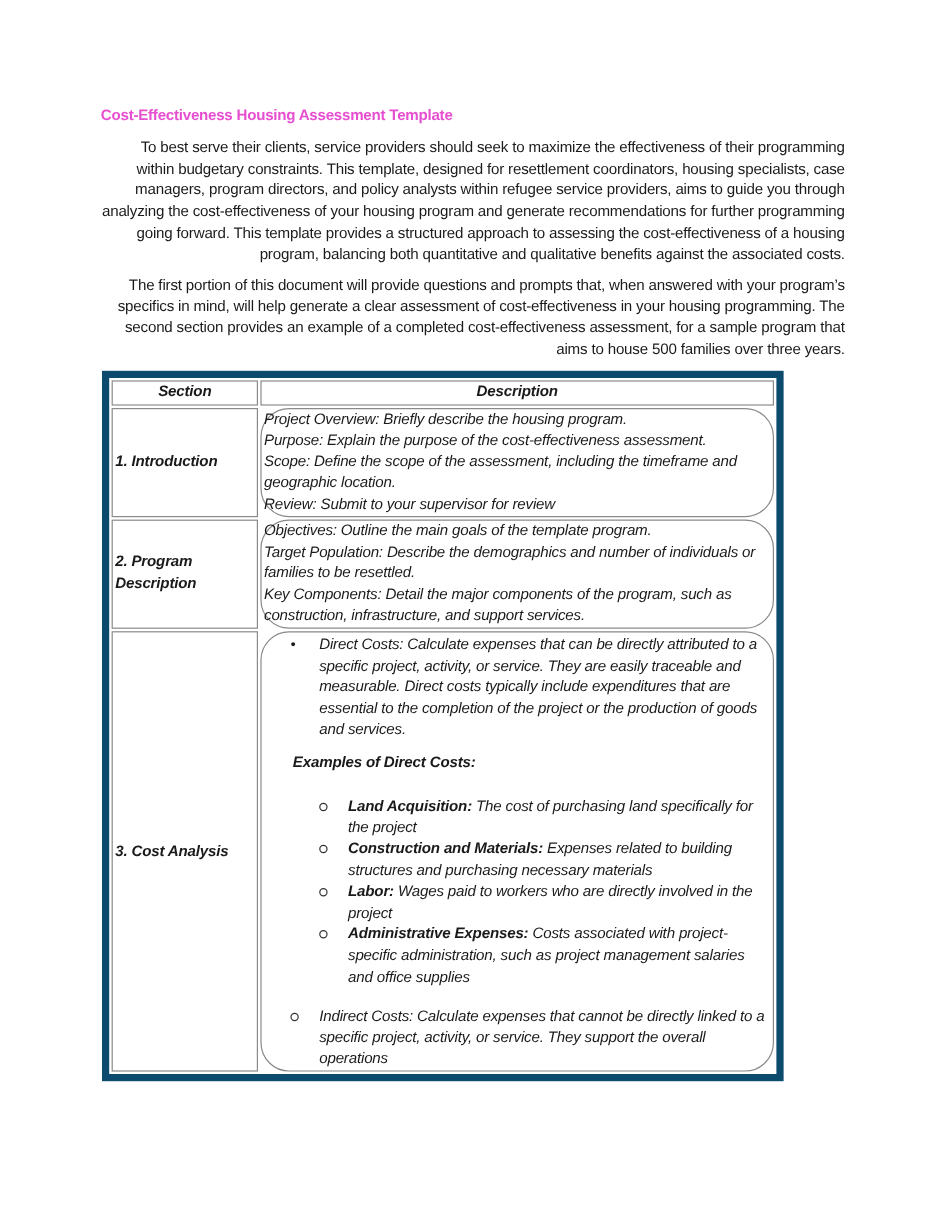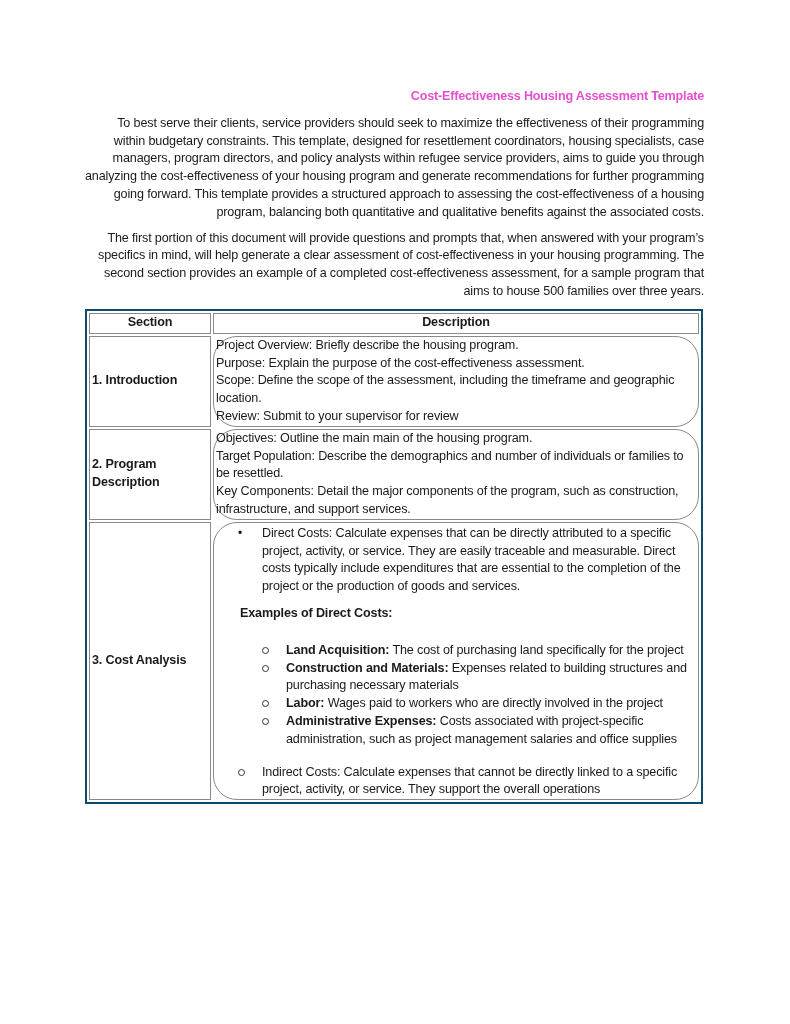--- a/index.html
+++ b/index.html
@@ -8,27 +8,28 @@
     font-family: "Liberation Sans", "DejaVu Sans", sans-serif;
     color: #1a1a1a;
   }
   .page {
     position: absolute; left: 84px; top: 88px; width: 620px;
     font-size: 12.6px; line-height: 17.8px;
     letter-spacing: -0.15px;
   }
   .title {
     color: #e64fcf; font-weight: bold; font-size: 12.6px;
-    margin: 0 0 9px 0; letter-spacing: -0.2px; text-align: right;
+    margin: 0 0 9px 0; letter-spacing: -0.2px;
   }
   p.body-para { margin: 0 0 8px 0; text-align: right; }
   table.outline {
     border-collapse: separate; border-spacing: 2px;
-    border: 2px solid #0c4a6e; width: 618px; margin-left: 1px;
+    border: 6px solid #0c4a6e; width: 568px; margin-left: 1px;
     margin-top: 3px;
+    font-style: italic;
   }
   table.outline td, table.outline th {
     border: 1px solid #8a8a8a; padding: 0 2px; vertical-align: middle;
     font-size: 12.6px; line-height: 17.8px;
   }
   table.outline th { font-weight: bold; text-align: center; height: 19px; }
   td.sec { width: 116px; font-weight: bold; padding-left: 2px; }
   td.desc { padding-left: 1px; border-radius: 24px; }
   .line { display: block; }
   ul.bullets { margin: 2px 0 0 0; padding: 0 0 0 46px; list-style: none; }
@@ -69,21 +70,21 @@
         <span class="line">Project Overview: Briefly describe the housing program.</span>
         <span class="line">Purpose: Explain the purpose of the cost-effectiveness assessment.</span>
         <span class="line">Scope: Define the scope of the assessment, including the timeframe and geographic location.</span>
         <span class="line">Review: Submit to your supervisor for review</span>
       </td>
     </tr>
 
     <tr>
       <td class="sec">2. Program Description</td>
       <td class="desc">
-        <span class="line">Objectives: Outline the main main of the housing program.</span>
+        <span class="line">Objectives: Outline the main goals of the template program.</span>
         <span class="line">Target Population: Describe the demographics and number of individuals or families to be resettled.</span>
         <span class="line">Key Components: Detail the major components of the program, such as construction, infrastructure, and support services.</span>
       </td>
     </tr>
 
     <tr>
       <td class="sec">3. Cost Analysis</td>
       <td class="desc">
         <ul class="bullets">
           <li>

